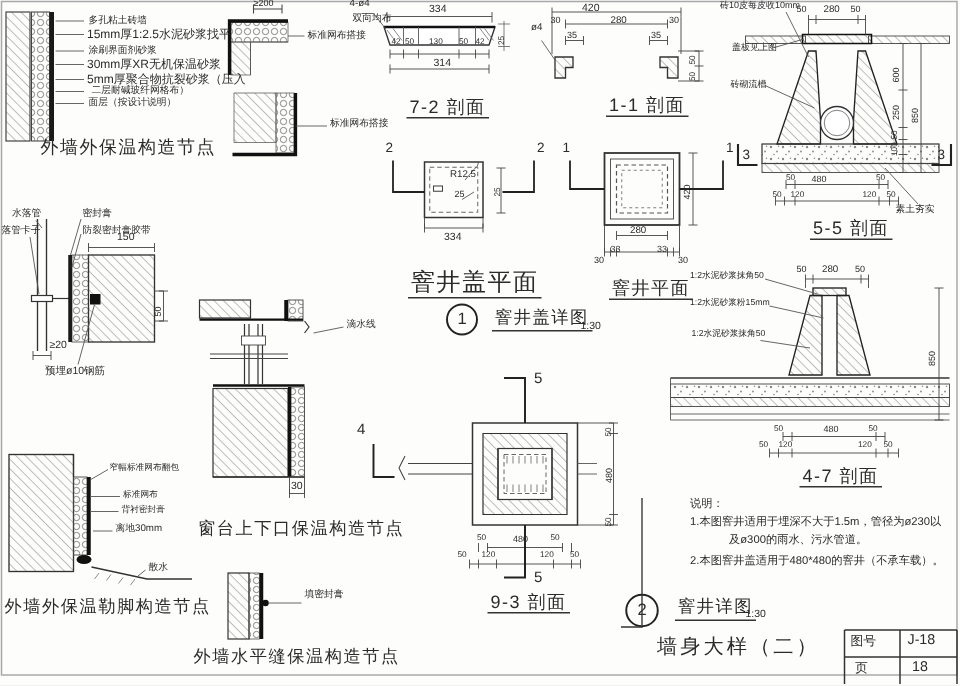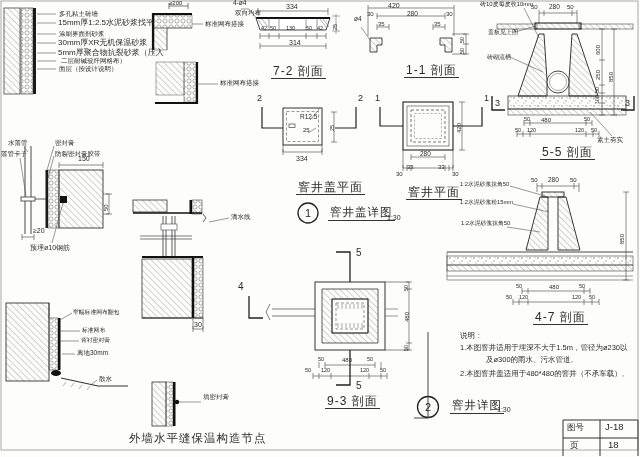--- a/index.html
+++ b/index.html
@@ -222,20 +222,21 @@
   </g>
 </svg>
 
 <span class="t" style="left:59px;top:11px;font-size:6.5px">多孔粘土砖墙</span>
 <span class="t" style="left:58px;top:19px;font-size:8px">15mm厚1:2.5水泥砂浆找平</span>
 <span class="t" style="left:59px;top:31px;font-size:6.5px">涂刷界面剂砂浆</span>
 <span class="t" style="left:58px;top:39px;font-size:8px">30mm厚XR无机保温砂浆</span>
 <span class="t" style="left:58px;top:49px;font-size:8px">5mm厚聚合物抗裂砂浆（压入</span>
 <span class="t" style="left:61px;top:58px;font-size:6.5px">二层耐碱玻纤网格布）</span>
 <span class="t" style="left:59px;top:66px;font-size:6.5px">面层（按设计说明）</span>
+<span class="t big" style="left:27px;top:92px;font-size:12px">外墙外保温构造节点</span>
 
 <span class="t" style="left:169px;top:0px;font-size:6px">≥200</span>
 <span class="t" style="left:205px;top:21px;font-size:6.5px">标准网布搭接</span>
 <span class="t" style="left:220px;top:80px;font-size:6.5px">标准网布搭接</span>
 
 <span class="t" style="left:233px;top:0px;font-size:6.5px">4-ø4</span>
 <span class="t" style="left:235px;top:10px;font-size:6.5px">双向均布</span>
 <span class="t" style="left:286px;top:3px;font-size:7px">334</span>
 <span class="t" style="left:261px;top:26px;font-size:5.5px">42</span>
 <span class="t" style="left:270px;top:26px;font-size:5.5px">50</span>
@@ -279,21 +280,21 @@
 <span class="t mark" style="left:495px;top:99px;font-size:9px">3</span>
 <span class="t mark" style="left:625px;top:99px;font-size:9px">3</span>
 <span class="t big ul" style="left:540px;top:146px;font-size:12px">5-5 剖面</span>
 
 <span class="t" style="left:300px;top:114px;font-size:6.5px">R12.5</span>
 <span class="t" style="left:303px;top:127px;font-size:6px">25</span>
 <span class="t rot" style="left:330px;top:131px;font-size:5.5px">25</span>
 <span class="t" style="left:296px;top:155px;font-size:7px">334</span>
 <span class="t mark" style="left:257px;top:94px;font-size:9px">2</span>
 <span class="t mark" style="left:358px;top:94px;font-size:9px">2</span>
-<span class="t big ul" style="left:296px;top:181px;font-size:12px">窨井盖平面</span>
+<span class="t big ul" style="left:272px;top:181px;font-size:16px">窨井盖平面</span>
 
 <span class="t" style="left:420px;top:151px;font-size:6.5px">280</span>
 <span class="t" style="left:396px;top:171px;font-size:6px">30</span>
 <span class="t" style="left:407px;top:164px;font-size:6px">33</span>
 <span class="t" style="left:438px;top:164px;font-size:6px">33</span>
 <span class="t" style="left:452px;top:171px;font-size:6px">30</span>
 <span class="t rot" style="left:456px;top:133px;font-size:6px">420</span>
 <span class="t mark" style="left:375px;top:94px;font-size:9px">1</span>
 <span class="t mark" style="left:484px;top:94px;font-size:9px">1</span>
 <span class="t big ul" style="left:406px;top:186px;font-size:12px">窨井平面</span>
@@ -323,26 +324,28 @@
 <span class="t" style="left:55px;top:140px;font-size:6.5px">密封膏</span>
 <span class="t" style="left:55px;top:151px;font-size:6.5px">防裂密封膏胶带</span>
 <span class="t" style="left:78px;top:155px;font-size:7px">150</span>
 <span class="t rot" style="left:103px;top:211px;font-size:6px">50</span>
 <span class="t" style="left:33px;top:227px;font-size:7px">≥20</span>
 <span class="t" style="left:30px;top:244px;font-size:7px">预埋ø10钢筋</span>
 
 <span class="t" style="left:231px;top:214px;font-size:6.5px">滴水线</span>
 <span class="t" style="left:194px;top:321px;font-size:7px">30</span>
 <span class="t mark" style="left:238px;top:282px;font-size:10px">4</span>
+<span class="t big" style="left:132px;top:348px;font-size:11.5px">窗台上下口保温构造节点</span>
 
 <span class="t" style="left:73px;top:310px;font-size:5.8px">窄幅标准网布翻包</span>
 <span class="t" style="left:82px;top:328px;font-size:5.8px">标准网布</span>
 <span class="t" style="left:81px;top:338px;font-size:5.8px">背衬密封膏</span>
 <span class="t" style="left:77px;top:350px;font-size:6.5px">离地30mm</span>
 <span class="t" style="left:99px;top:376px;font-size:6.5px">散水</span>
+<span class="t big" style="left:3px;top:400px;font-size:11.5px">外墙外保温勒脚构造节点</span>
 
 <span class="t" style="left:203px;top:394px;font-size:6.5px">填密封膏</span>
 <span class="t big" style="left:129px;top:433px;font-size:11.5px">外墙水平缝保温构造节点</span>
 
 <span class="t" style="left:318px;top:357px;font-size:5.5px">50</span>
 <span class="t" style="left:342px;top:357px;font-size:6px">480</span>
 <span class="t" style="left:367px;top:357px;font-size:5.5px">50</span>
 <span class="t" style="left:305px;top:368px;font-size:5.5px">50</span>
 <span class="t" style="left:321px;top:368px;font-size:5.5px">120</span>
 <span class="t" style="left:360px;top:368px;font-size:5.5px">120</span>
@@ -356,19 +359,20 @@
 
 <span class="t mark" style="left:425px;top:402px;font-size:11px">2</span>
 <span class="t big ul" style="left:450px;top:400px;font-size:11.5px">窨井详图</span>
 <span class="t" style="left:497px;top:406px;font-size:7px">1:30</span>
 
 <span class="t" style="left:460px;top:332px;font-size:7.5px">说明：</span>
 <span class="t" style="left:460px;top:344px;font-size:7.5px">1.本图窨井适用于埋深不大于1.5m，管径为ø230以</span>
 <span class="t" style="left:486px;top:356px;font-size:7.5px">及ø300的雨水、污水管道。</span>
 <span class="t" style="left:460px;top:370px;font-size:7.5px">2.本图窨井盖适用于480*480的窨井（不承车载）。</span>
 
+<span class="t big" style="left:438px;top:424px;font-size:13.5px;letter-spacing:2px">墙身大样（二）</span>
 <span class="t" style="left:567px;top:423px;font-size:8.5px">图号</span>
 <span class="t" style="left:605px;top:422px;font-size:9.5px">J-18</span>
 <span class="t" style="left:570px;top:441px;font-size:8.5px">页</span>
 <span class="t" style="left:608px;top:440px;font-size:9.5px">18</span>
 
 
 </div>
 
 </body></html>

